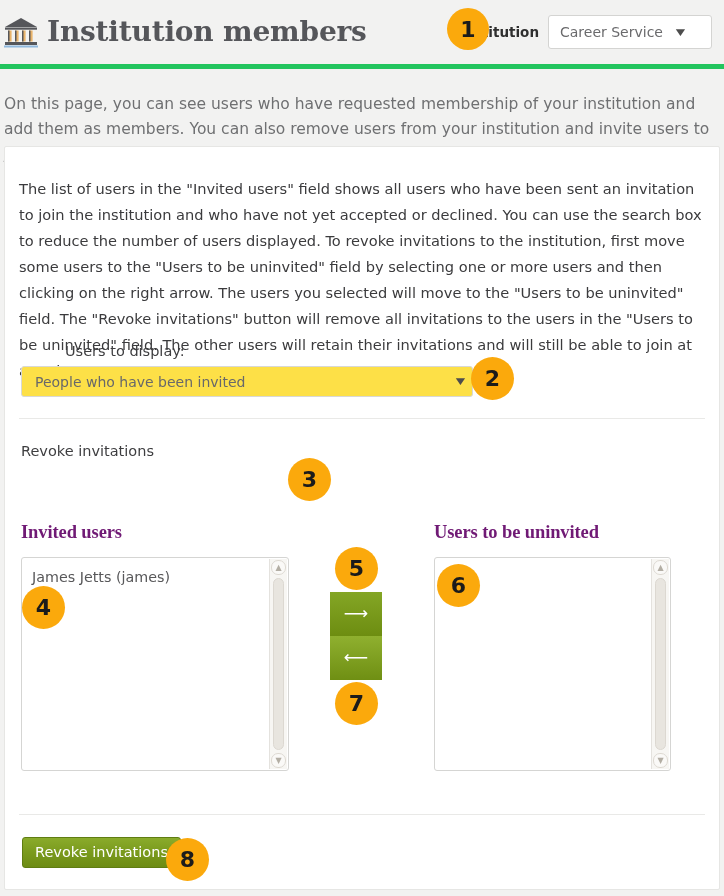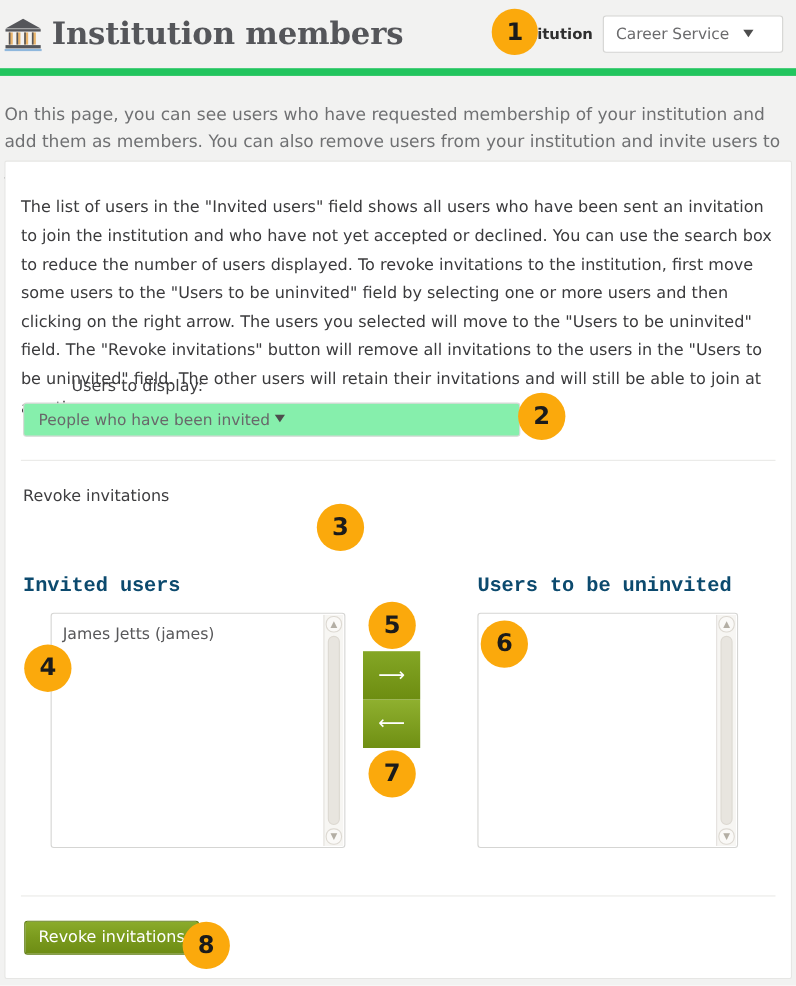--- a/index.html
+++ b/index.html
@@ -19,21 +19,21 @@
   
   .page-header {
     position: absolute;
     left: 0; top: 0;
     width: 724px;
     height: 69px;
     box-sizing: border-box;
     padding: 0 12px 0 4px;
     display: flex;
     align-items: center;
-    border-bottom: 7px solid #22c55e;
+    border-bottom: 5px solid #22c55e;
   }
   .title-wrap {
     display: flex;
     align-items: center;
     flex: 1 1 auto;
     min-width: 0;
   }
   .bank-icon {
     width: 34px;
     height: 32px;
@@ -144,24 +144,24 @@
 
   .display-select {
     position: absolute;
     left: 16px;
     top: 219px;
     width: 452px;
     height: 31px;
     box-sizing: border-box;
     border: 1px solid #d8d8d6;
     border-radius: 3px;
-    background: #86efac;
-    display: flex;
-    align-items: center;
-    justify-content: flex-start;
+    background: #fde047;
+    display: flex;
+    align-items: center;
+    justify-content: space-between;
     padding: 0 8px 0 13px;
     font-size: 14px;
     color: #68686a;
   }
 
   .lbl-revoke { left: 16px; top: 296px; }
 
   
   .search-row {
     position: absolute;
@@ -198,41 +198,41 @@
   }
   .search-btn {
     height: 32px;
     border-radius: 0 3px 3px 0;
     min-width: 74px;
   }
 
   
   .list-heading {
     position: absolute;
-    font-family: Liberation Mono, monospace;
+    font-family: Liberation Serif, serif;
     font-weight: bold;
     font-size: 18.5px;
-    color: #0c4a6e;
+    color: #701a75;
     letter-spacing: -0.1px;
   }
   .head-left  { left: 16px;  top: 375px; }
   .head-right { left: 429px; top: 375px; text-align: right; }
 
   
   .listbox {
     position: absolute;
     box-sizing: border-box;
     background: #ffffff;
     border: 1px solid #d5d5d3;
     border-radius: 3px;
     top: 410px;
     height: 214px;
     overflow: hidden;
   }
-  .list-left  { left: 16px;  width: 268px; margin-left: 25px; }
+  .list-left  { left: 16px;  width: 268px; }
   .list-right { left: 429px; width: 237px; }
 
   .list-items {
     position: absolute;
     left: 0; top: 0; right: 18px; bottom: 0;
     padding: 8px 0 0 10px;
   }
   .list-item {
     font-size: 14.3px;
     color: #58585a;

